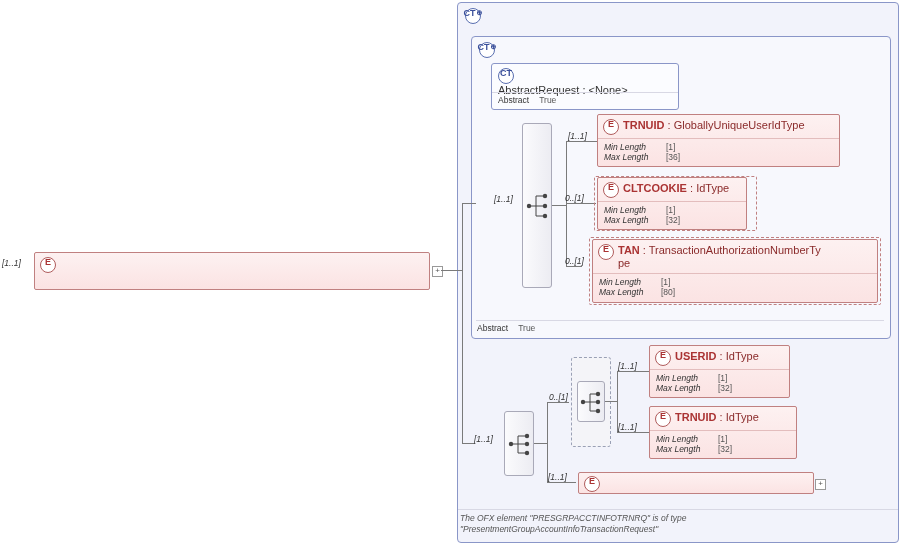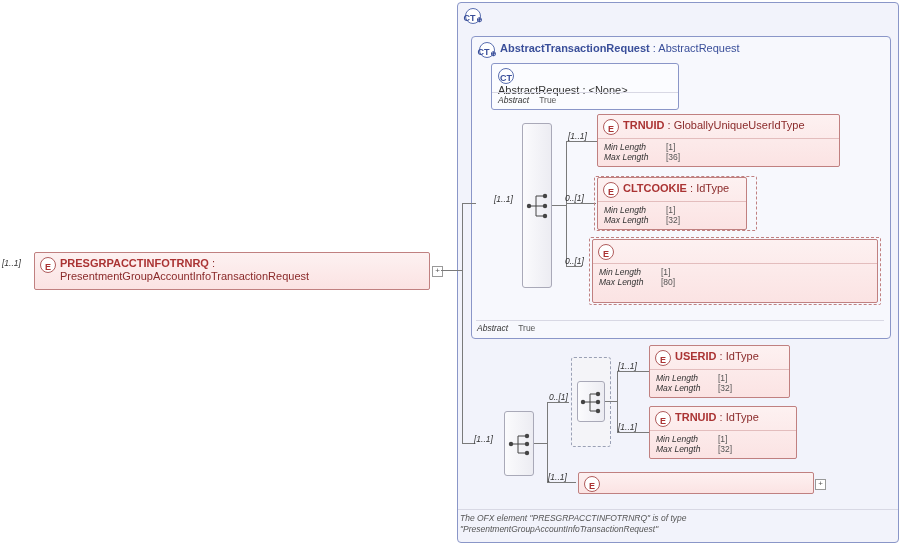--- a/index.html
+++ b/index.html
@@ -42,21 +42,21 @@
   .facets .fval{color:#555;font-size:8.5px;}
 
   
   .badge{
     width:14px;height:14px;flex:0 0 14px;
     border:1px solid #b05c5c;
     border-radius:8px;
     background:#fff;
     color:#a33;
     font-size:9px;font-weight:bold;
-    display:flex;align-items:flex-end;justify-content:center;
+    display:flex;align-items:flex-start;justify-content:center;
     line-height:1;
     margin-top:0px;
   }
   .badge.ct{
     border-color:#5a6fb0;color:#3a4f9a;
   }
   .badge.ct .plus{
     font-size:7px;margin-left:1px;
   }
 
@@ -131,21 +131,21 @@
   .footnote{
     position:absolute;
     font-size:8.5px;font-style:italic;color:#555;
     line-height:11px;
   }
 
   .abstractline{
     position:absolute;
     font-size:8.5px;color:#333;
   }
-  .abstractline .lbl{font-style:italic;}
+  .abstractline .lbl{}
   .abstractline .val{margin-left:10px;color:#555;}
 
   .sepline{position:absolute;height:1px;background:#d8d8e4;}
 </style>
 </head>
 <body>
 
 <div id="stage">
 
   <div class="ctbox" style="left:457px;top:2px;width:442px;height:541px;">
@@ -156,21 +156,20 @@
         </span>
     </div>
   </div>
 
   <div class="ctbox inner" style="left:471px;top:36px;width:420px;height:303px;">
     <div class="cthdr">
       <span class="badge ct">
           <span>CT</span>
           <span class="plus">⊕</span>
         </span>
-      <span class="cttitle"><span class="nm">AbstractTransactionRequest</span><span class="ty"> : AbstractRequest</span></span>
     </div>
   </div>
 
   <div class="sepline" style="left:476px;top:320px;width:408px;"></div>
   <div class="abstractline" style="left:477px;top:323px;">
     <span class="lbl">Abstract</span><span class="val">True</span>
   </div>
 
   <div class="absbox" style="left:491px;top:63px;width:188px;height:47px;">
     <div class="cthdr" style="padding:4px 6px 0 6px;">
@@ -184,21 +183,20 @@
       <span class="lbl">Abstract</span><span class="val">True</span>
     </div>
   </div>
 
   <div class="card" style="left:2px;top:258px;"><span>[1..1]</span></div>
   <div class="node" style="left:34px;top:252px;width:396px;height:38px;">
     <div class="hdr">
       <span class="badge">
           <span>E</span>
         </span>
-      <span class="title"><span class="nm">PRESGRPACCTINFOTRNRQ</span><span class="ty"> : PresentmentGroupAccountInfoTransactionRequest</span></span>
     </div>
   </div>
   <div class="plusbox" style="left:432px;top:266px;"><span>+</span></div>
 
   <div class="ln lnh" style="left:441px;top:270px;width:22px;"></div>
   <div class="ln lnv" style="left:462px;top:203px;height:240px;"></div>
   <div class="ln lnh" style="left:462px;top:203px;width:14px;"></div>
   <div class="ln lnh" style="left:462px;top:443px;width:12px;"></div>
 
   <div class="card" style="left:494px;top:194px;"><span>[1..1]</span></div>
@@ -263,20 +261,21 @@
     </div>
   </div>
 
   <div class="card" style="left:565px;top:256px;"><span>0..[1]</span></div>
   <div class="dashed" style="left:589px;top:237px;width:292px;height:68px;"></div>
   <div class="node" style="left:592px;top:239px;width:286px;height:64px;">
     <div class="hdr">
       <span class="badge">
           <span>E</span>
         </span>
+      <span class="title"><span class="nm">TAN</span><span class="ty"> : TransactionAuthorizationNumberTy</span><br><span class="ty">pe</span></span>
     </div>
     <div class="facets">
       <div class="row">
           <span class="fname">Min Length</span>
           <span class="fval">[1]</span>
         </div>
       <div class="row">
           <span class="fname">Max Length</span>
           <span class="fval">[80]</span>
         </div>

